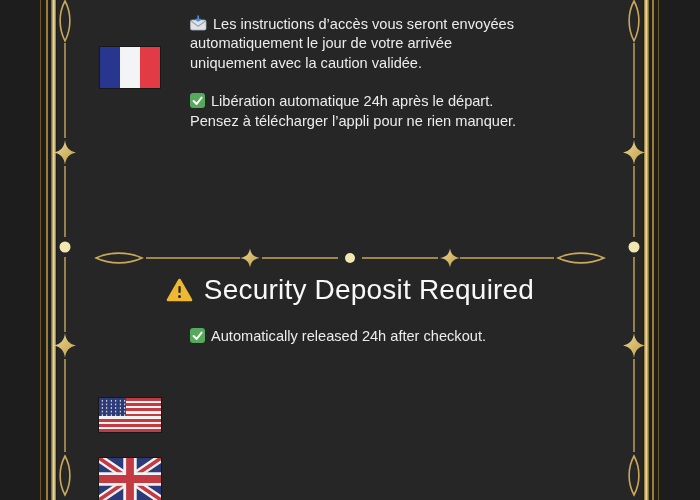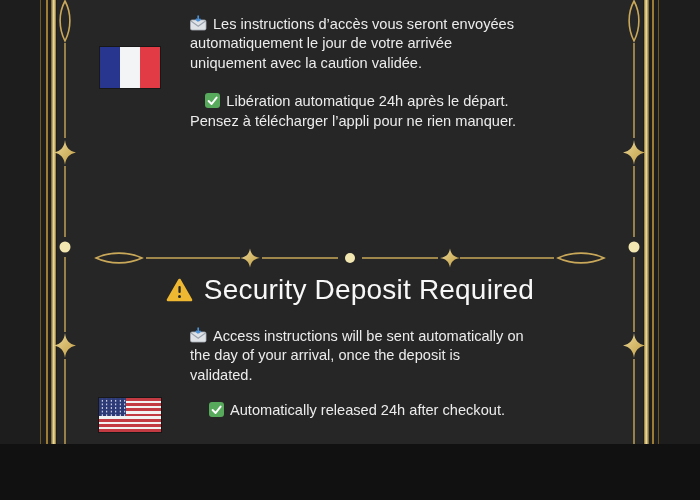--- a/index.html
+++ b/index.html
@@ -1,18 +1,18 @@
 <!DOCTYPE html>
 <html><head>
 <meta charset="utf-8">
 <style>
   html,body{margin:0;padding:0;}
   body{background:#111;}
   .stage{
-    position:relative;width:700px;height:444px;overflow:hidden;
+    position:relative;width:700px;height:500px;overflow:hidden;
     background:#1d1d1d;
     font-family:"Liberation Sans", sans-serif;
   }
   .content-bg{position:absolute;left:57px;top:0;width:586px;height:500px;background:#262626;}
   
   .vline{position:absolute;top:0;height:500px;}
   .l1{left:40px;width:1px;background:#6e5823;}
   .l2{left:46px;width:2px;background:#9c7d33;}
   .lbar{left:51px;width:5px;background:linear-gradient(90deg,#6b5420,#f3e4a5 55%,#8a6d2c);}
   .rbar{left:644px;width:5px;background:linear-gradient(90deg,#8a6d2c,#f3e4a5 45%,#6b5420);}
@@ -28,21 +28,21 @@
   .fr-b{background:#29368f;} .fr-w{background:#f3f4f6;} .fr-r{background:#e23b45;}
   .flag-us{left:99px;top:398px;width:62px;height:34px;
     background:repeating-linear-gradient(180deg,#c43a43 0 2.62px,#f2f2f2 2.62px 5.23px);}
   .flag-us .canton{position:absolute;left:0;top:0;width:27px;height:18.3px;background:#2c3a77;
     background-image:radial-gradient(#fff 0.8px,transparent 1.05px);background-size:4.5px 3.6px;background-position:1px 1px;}
   .flag-uk{left:99px;top:458px;width:62px;height:42px;}
   
   .col{position:absolute;left:190px;width:334px;color:#ececec;font-size:14.6px;line-height:19.4px;}
   .col-fr{top:15px;} .col-en{top:327px;}
   .col p{margin:0 0 19px 0;}
-  .col p.joined{margin-bottom:0;text-align:center;}
+  .col p.joined{margin-bottom:0;}
   .col p.tight{margin-bottom:16px;}
   .ic{display:inline-block;vertical-align:-2px;margin-right:6px;line-height:0;}
   .heading{position:absolute;left:90px;top:274px;width:520px;display:flex;align-items:center;
     justify-content:center;gap:11px;color:#f8f8f8;font-size:28px;letter-spacing:.2px;}
   .heading .ic{margin:0;vertical-align:middle;}
 </style>
 </head>
 <body>
 
 <div class="stage">
@@ -140,24 +140,19 @@
           <path d="M13.5 2 L25 22 H2 Z" fill="#efb832" stroke="#efb832" stroke-width="2.6" stroke-linejoin="round"></path>
           <rect x="12.4" y="8" width="2.3" height="7" rx="1.1" fill="#262626"></rect>
           <circle cx="13.5" cy="18.4" r="1.5" fill="#262626"></circle>
         </svg></span>
     <span>Security Deposit Required</span>
   </div>
 
   <div class="col col-en">
 
 
-    <p class="tight"><span class="ic"><svg width="17" height="16" viewBox="0 0 17 16">
-            <rect x="0.5" y="5" width="15.5" height="10" rx="1.6" fill="#dfe3e8" stroke="#aab0b8" stroke-width="0.8"></rect>
-            <path d="M1 6 L8.2 11.2 L15.5 6" stroke="#9aa2ac" stroke-width="1.1" fill="none"></path>
-            <path d="M8.2 0.5 V6.2 M8.2 6.2 l-2.4 -2.4 M8.2 6.2 l2.4 -2.4" stroke="#4b8fd4" stroke-width="1.7" fill="none"></path>
-          </svg></span><span>Access instructions will be sent automatically on the day of your arrival, once the deposit is validated.</span></p>
 
     <p class="joined"><span class="ic"><svg width="15" height="15" viewBox="0 0 15 15">
             <rect width="15" height="15" rx="3" fill="#57a95c"></rect>
             <path d="M3.6 8 L6.6 11 L11.6 4.6" stroke="#fff" stroke-width="2" fill="none" stroke-linecap="round" stroke-linejoin="round"></path>
           </svg></span><span>Automatically released 24h after checkout.</span></p>
   </div>
 </div>
 
 </body></html>

